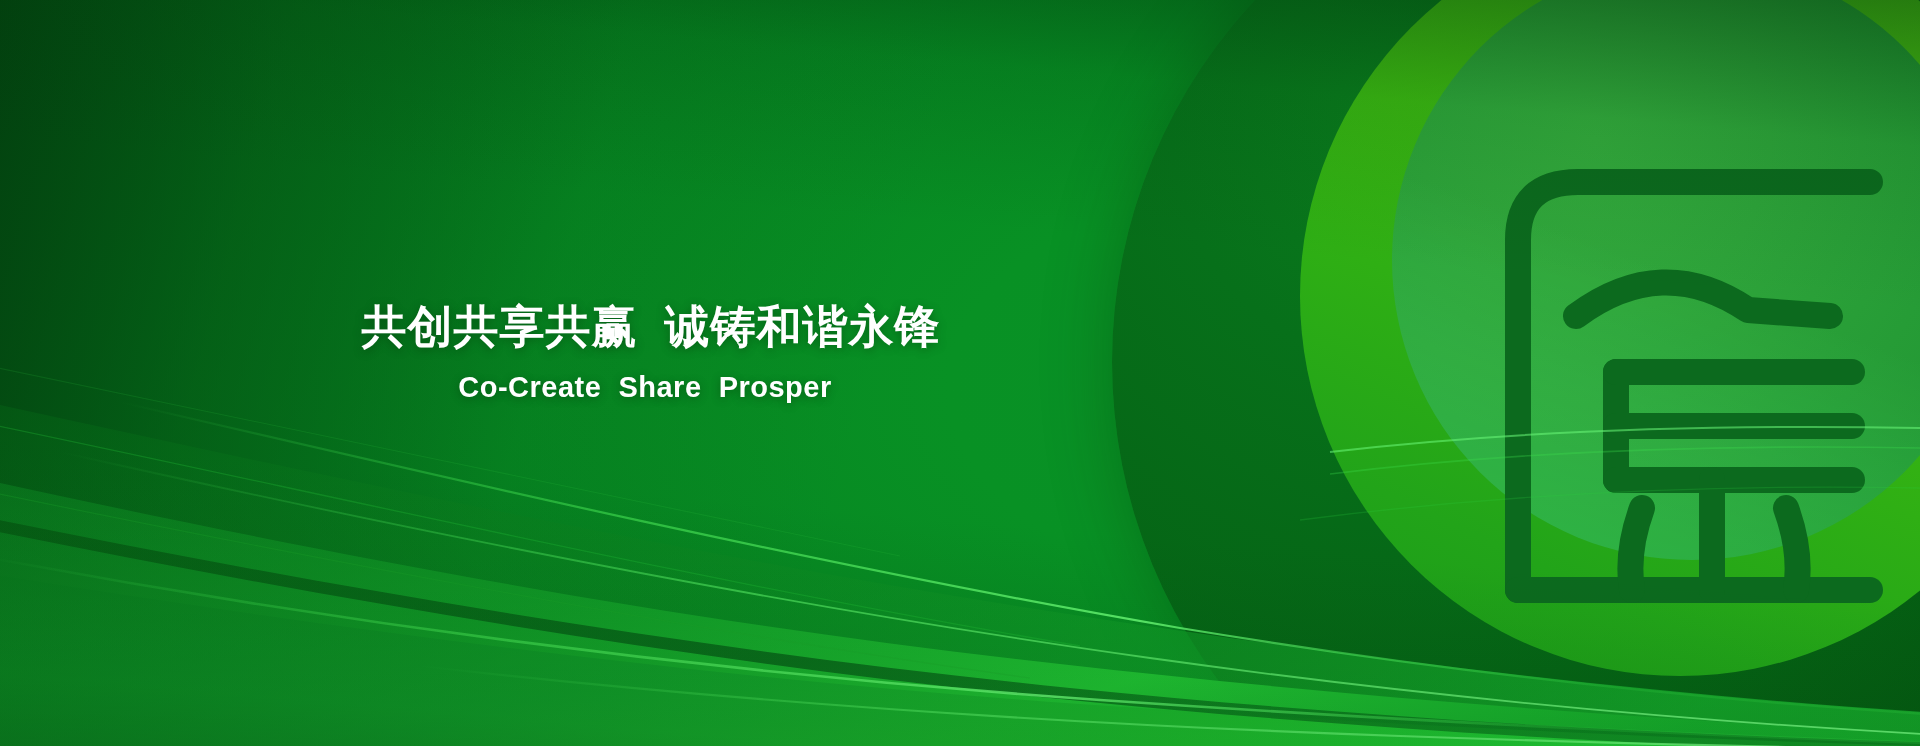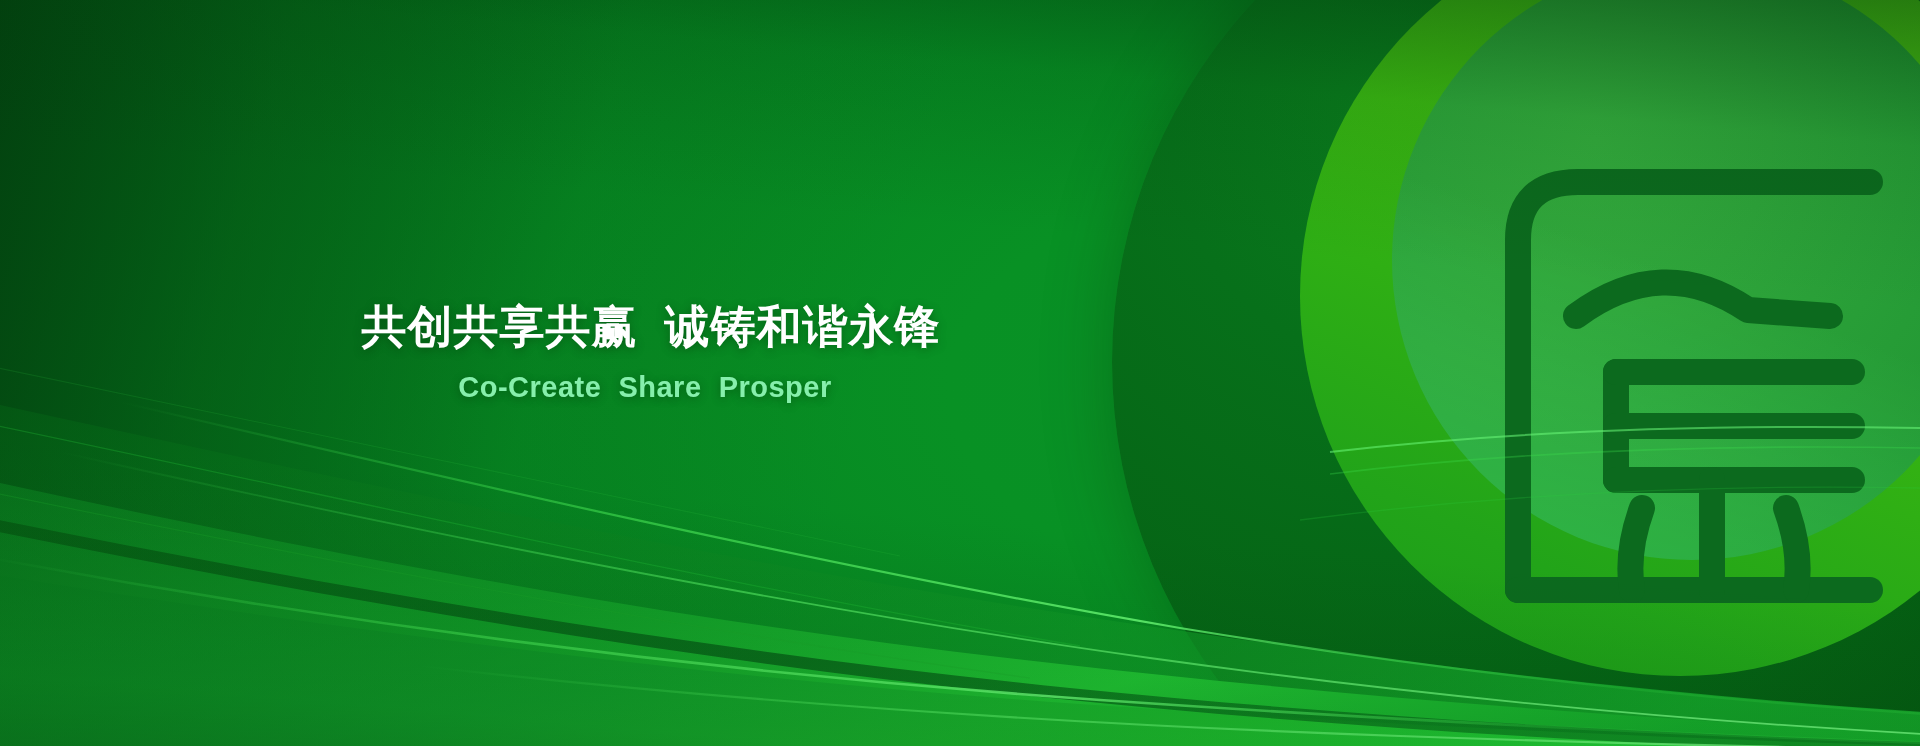--- a/index.html
+++ b/index.html
@@ -148,21 +148,21 @@
     font-size: 45px;
     font-weight: bold;
     letter-spacing: 1px;
     line-height: 1.22;
     margin: 0;
     text-shadow: 0 2px 10px rgba(0,45,8,0.42);
     white-space: pre;
     padding-left: 12px;
   }
   .subtitle {
-    color: #86efac;
+    color: #ffffff;
     font-size: 29px;
     font-weight: bold;
     letter-spacing: 0.5px;
     margin: 16px 0 0 0;
     text-shadow: 0 2px 8px rgba(0,45,8,0.40);
     white-space: pre;
   }
 </style>
 </head>
 <body>

